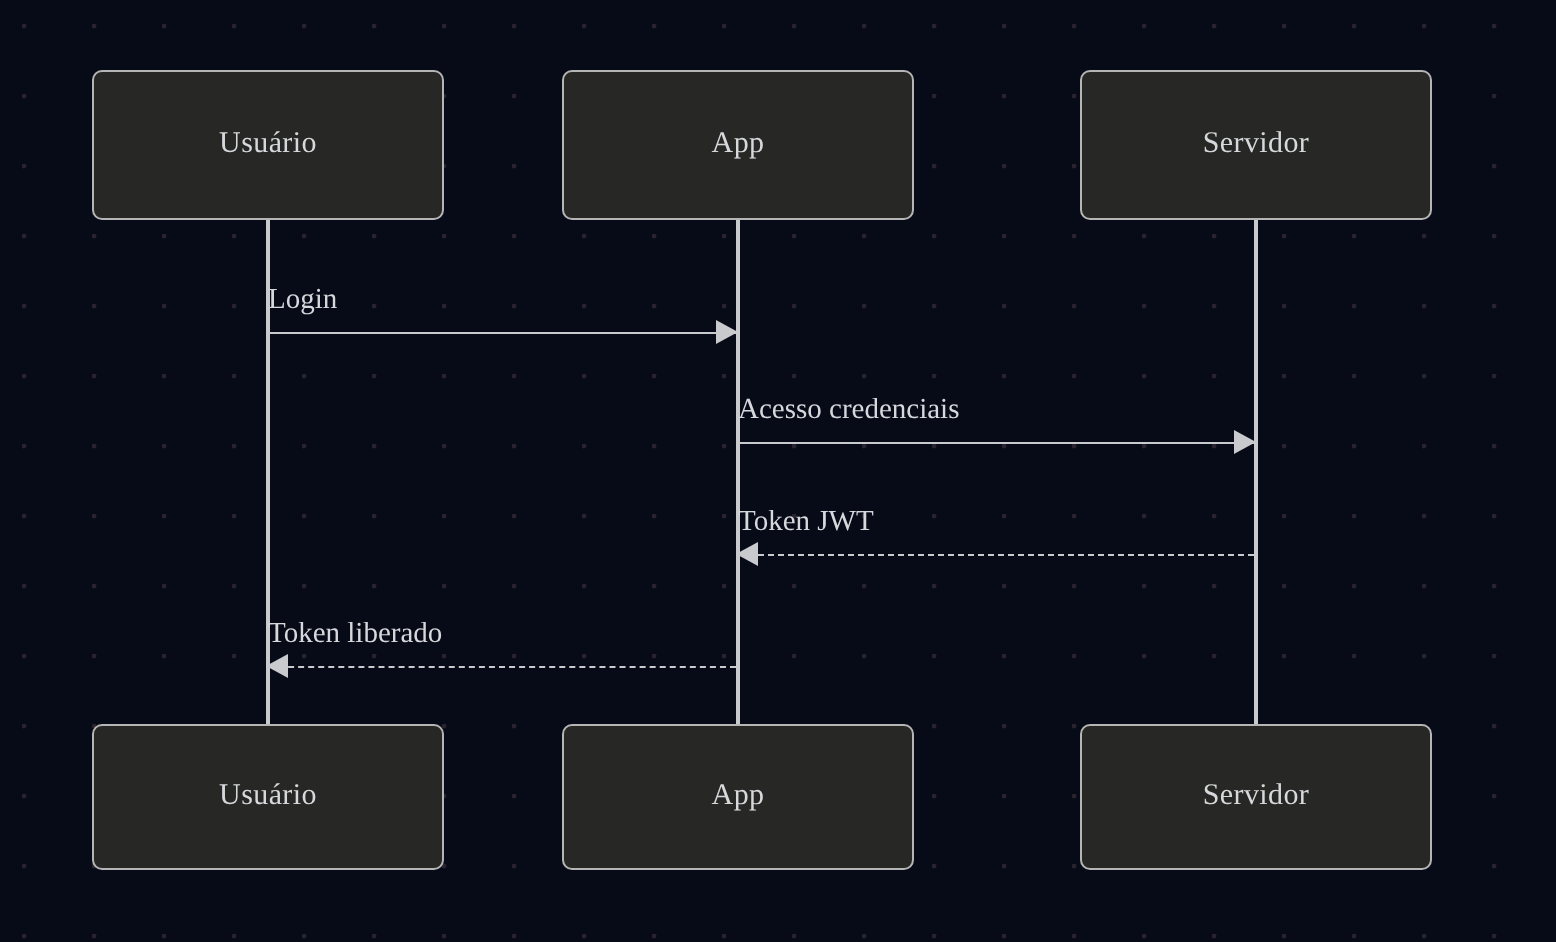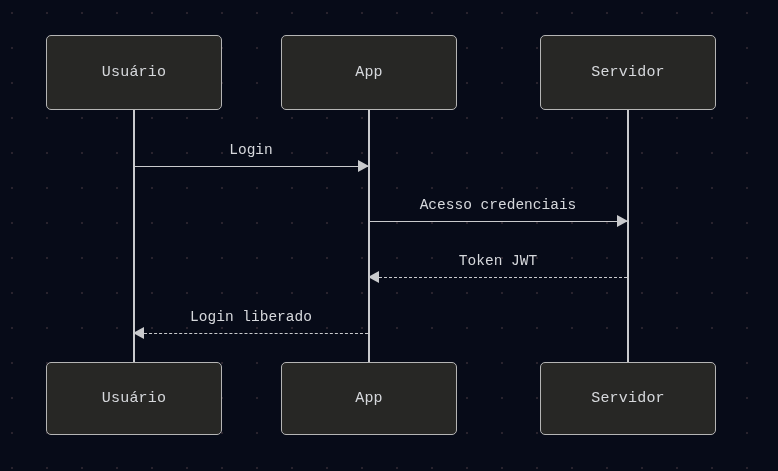--- a/index.html
+++ b/index.html
@@ -10,21 +10,21 @@
   #canvas {
     position: relative;
     width: 778px;
     height: 471px;
     background-color: #070b18;
     background-image:
       radial-gradient(circle at 1px 1px, rgba(120, 90, 95, 0.30) 1px, transparent 1.4px);
     background-size: 35px 35px;
     background-position: 11px 12px;
     overflow: hidden;
-    font-family: Liberation Mono, monospace;
+    font-family: Liberation Serif, serif;
   }
 
   
   .participant-box {
     position: absolute;
     box-sizing: border-box;
     background: #272725;
     border: 1px solid #b5b5b5;
     border-radius: 5px;
     display: flex;
@@ -76,21 +76,21 @@
     border-left: 11px solid #c9cacd;
   }
   .msg-head.left {
     left: -1px;
     border-right: 11px solid #c9cacd;
   }
   .msg-label {
     position: absolute;
     bottom: 9px;
     width: 100%;
-    text-align: center;
+    text-align: left;
     color: #d6d8dc;
     font-size: 14.5px;
     line-height: 1;
     white-space: nowrap;
   }
 </style>
 </head>
 <body>
 
 <div id="canvas">
@@ -125,21 +125,21 @@
 
   <div class="msg" style="left:369px; top:277px; width:258px;">
     <div class="msg-line dashed"></div>
     <div class="msg-head left"></div>
     <div class="msg-label">Token JWT</div>
   </div>
 
   <div class="msg" style="left:134px; top:333px; width:234px;">
     <div class="msg-line dashed"></div>
     <div class="msg-head left"></div>
-    <div class="msg-label">Login liberado</div>
+    <div class="msg-label">Token liberado</div>
   </div>
 
   <div class="participant-box" style="left:46px; top:362px; width:176px; height:73px;">
     <span class="participant-label">Usuário</span>
   </div>
 
   <div class="participant-box" style="left:281px; top:362px; width:176px; height:73px;">
     <span class="participant-label">App</span>
   </div>
 

